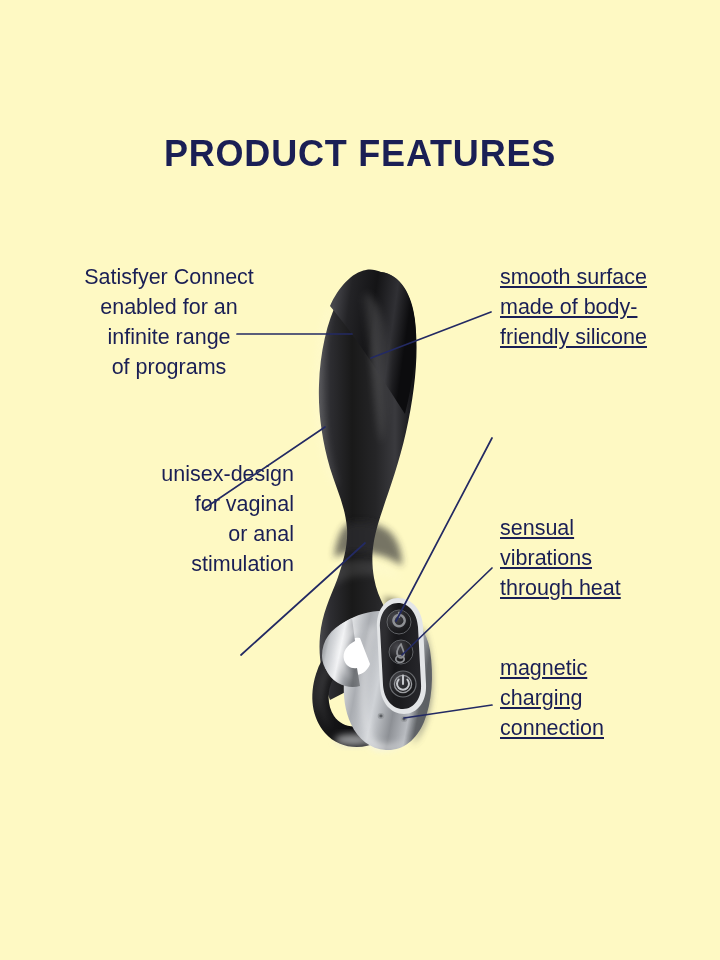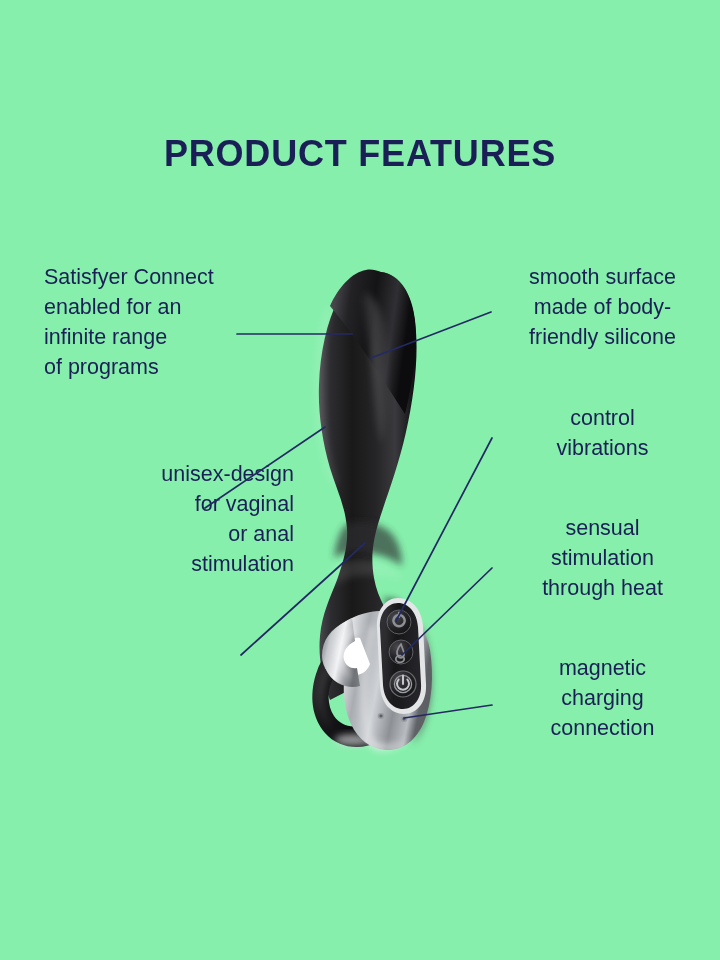--- a/index.html
+++ b/index.html
@@ -14,21 +14,21 @@
     overflow: hidden;
     font-family: "Liberation Sans", sans-serif;
     -webkit-font-smoothing: antialiased;
   }
 
   #infographic {
     position: absolute;
     left: 0; top: 0;
     width: 720px;
     height: 960px;
-    background: #86efac;
+    background: #fef9c3;
   }
 
   
   #page-title {
     position: absolute;
     left: 0;
     top: 133px;
     width: 720px;
     text-align: center;
     font-size: 36px;
@@ -42,23 +42,23 @@
   .callout {
     position: absolute;
     color: #1a1f55;
     font-size: 21.5px;
     line-height: 30px;
     font-family: "Liberation Sans", sans-serif;
     white-space: pre-line;
     font-weight: 400;
   }
   .callout.left  { text-align: left; }
-  .callout.right { text-align: center; }
-
-  #callout-connect   { left: 44px;  top: 262px; width: 250px; }
+  .callout.right { text-align: left; text-decoration: underline; }
+
+  #callout-connect   { left: 44px;  top: 262px; width: 250px; text-align: center; }
   #callout-unisex    { left: 44px;  top: 459px; width: 250px; text-align: right; }
   #callout-base      { left: 44px;  top: 680px; width: 250px; }
 
   #callout-silicone  { left: 500px; top: 262px; width: 205px; }
   #callout-control   { left: 500px; top: 403px; width: 205px; }
   #callout-heat      { left: 500px; top: 513px; width: 205px; }
   #callout-magnetic  { left: 500px; top: 653px; width: 205px; }
 
   
   #leader-lines, #product-figure {
@@ -351,24 +351,22 @@
   <div class="callout left" id="callout-unisex">unisex-design
 for vaginal
 or anal
 stimulation</div>
 
 
   <div class="callout right" id="callout-silicone">smooth surface
 made of body-
 friendly silicone</div>
 
-  <div class="callout right" id="callout-control">control
-vibrations</div>
 
   <div class="callout right" id="callout-heat">sensual
-stimulation
+vibrations
 through heat</div>
 
   <div class="callout right" id="callout-magnetic">magnetic
 charging
 connection</div>
 
 </div>
 
 </body></html>

